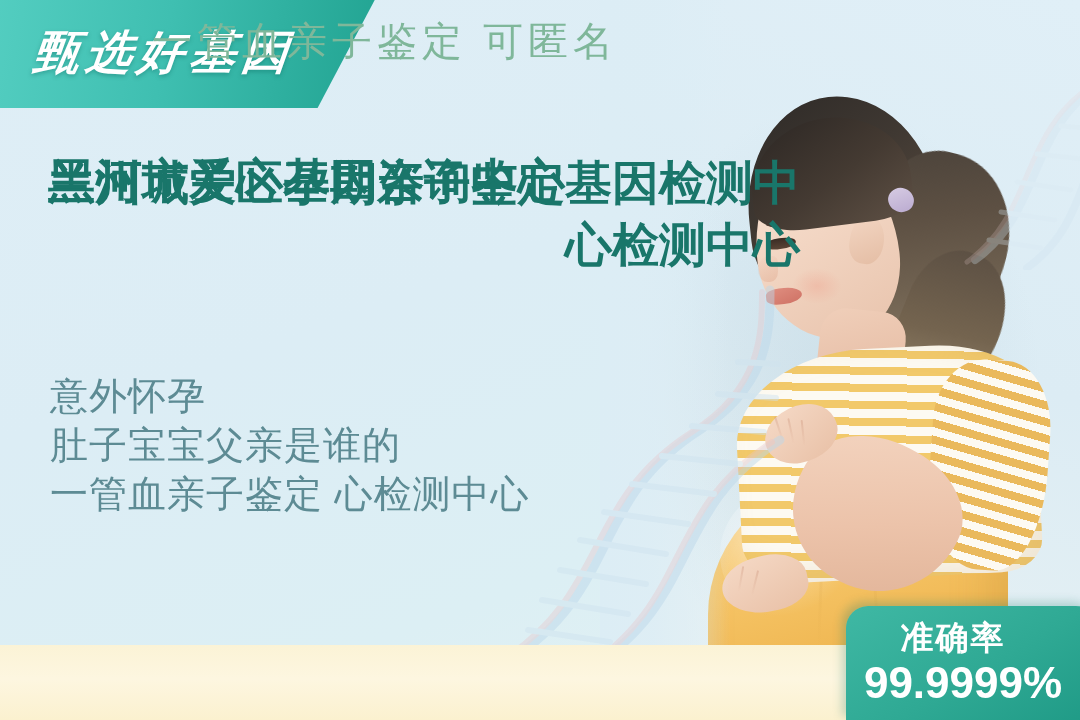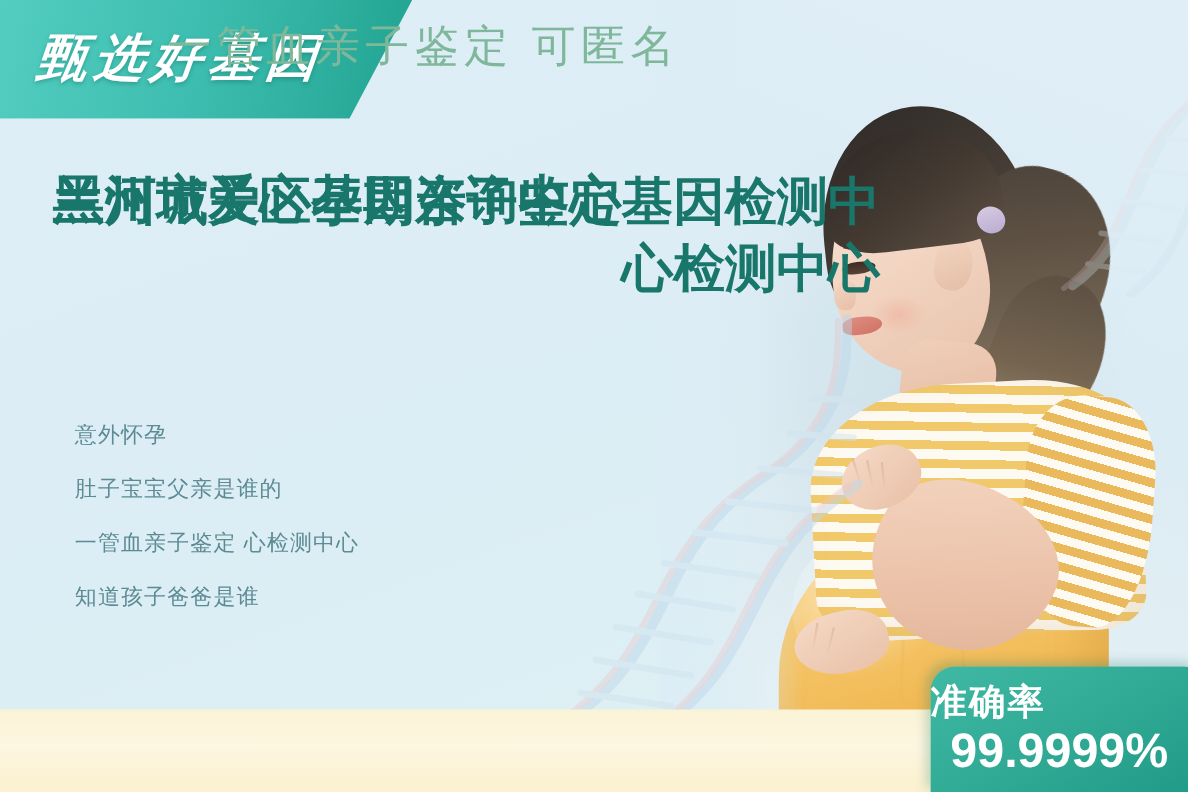--- a/index.html
+++ b/index.html
@@ -258,22 +258,22 @@
     white-space: nowrap;
     font-family: "Liberation Sans", "DejaVu Sans", sans-serif;
   }
   .headline-a { top: 0px; }
   .headline-b { top: 2px; text-align: right; }
   .headline-b .l2 { display: block; font-family: Liberation Mono, monospace; }
 
   
   .body-copy {
     position: absolute;
-    left: 68px; top: 372px;
-    font-size: 20px;
+    left: 50px; top: 372px;
+    font-size: 38px;
     line-height: 49px;
     color: #5d8b94;
     font-weight: 400;
     letter-spacing: 1px;
   }
   .body-copy div { white-space: nowrap; }
 
   
   .bottom-band {
     position: absolute;
@@ -295,21 +295,21 @@
   .badge {
     position: absolute;
     left: 846px; top: 606px;
     width: 252px; height: 114px;
     background: linear-gradient(150deg, #3fb8a4 0%, #2fa994 55%, #1f9a86 100%);
     border-radius: 22px 22px 0 0;
     box-shadow: -4px -4px 10px rgba(20,120,105,.25);
   }
   .badge-title {
     position: absolute; left: 0; right: 38px; top: 10px;
-    text-align: left;
+    text-align: center;
     font-size: 33px;
     font-weight: 700;
     color: #ffffff;
     letter-spacing: 2px;
   }
   .badge-value {
     position: absolute; left: 0; right: 18px; top: 52px;
     text-align: center;
     font-size: 44px;
     font-weight: 700;
@@ -408,21 +408,20 @@
     <div class="headline headline-b">
       <span>兰州城关区孕期亲子鉴定基因检测中</span>
       <span class="l2">心检测中心</span>
     </div>
   </div>
 
   <div class="body-copy">
     <div>意外怀孕</div>
     <div>肚子宝宝父亲是谁的</div>
     <div>一管血亲子鉴定 心检测中心</div>
-    <div>知道孩子爸爸是谁</div>
   </div>
 
   <div class="bottom-band"></div>
   <div class="bottom-band-text">一管血亲子鉴定 可匿名</div>
 
   <div class="badge">
     <div class="badge-title">准确率</div>
     <div class="badge-value">99.9999%</div>
   </div>
 

